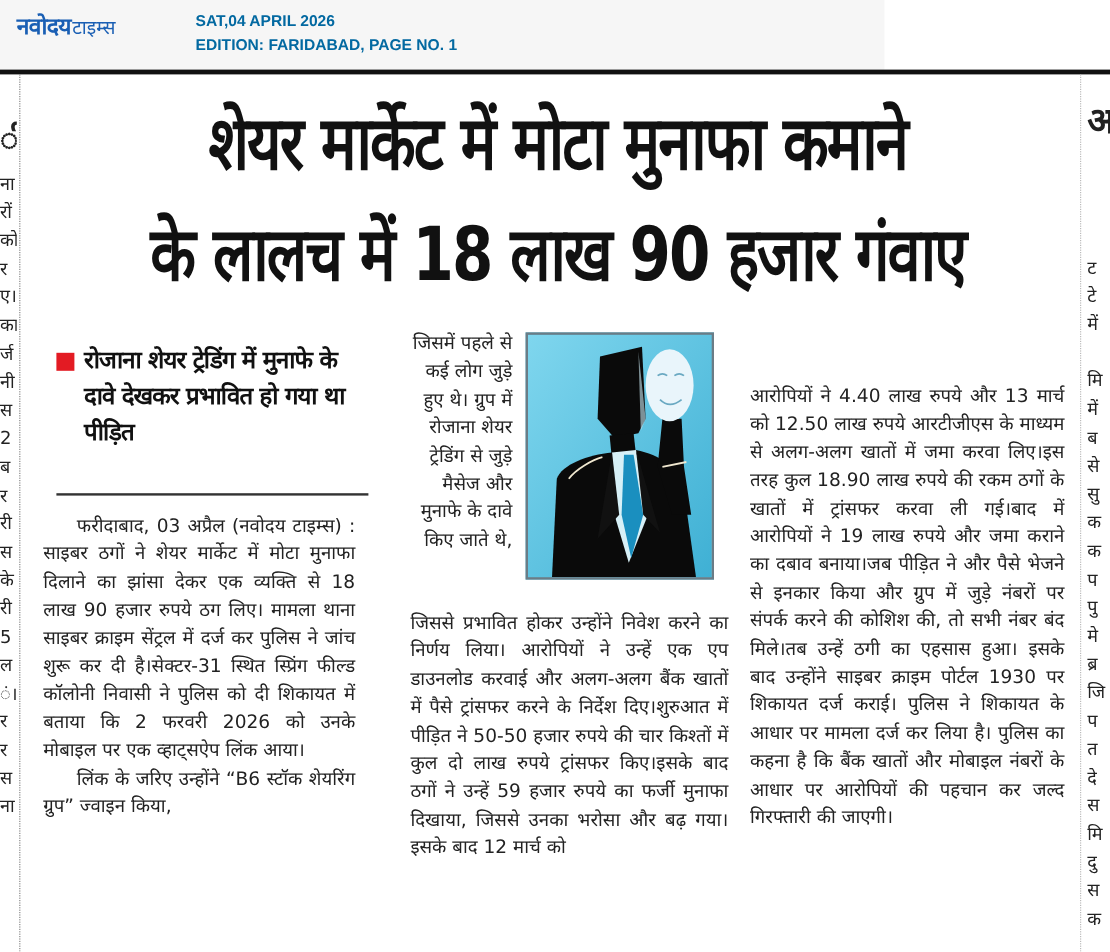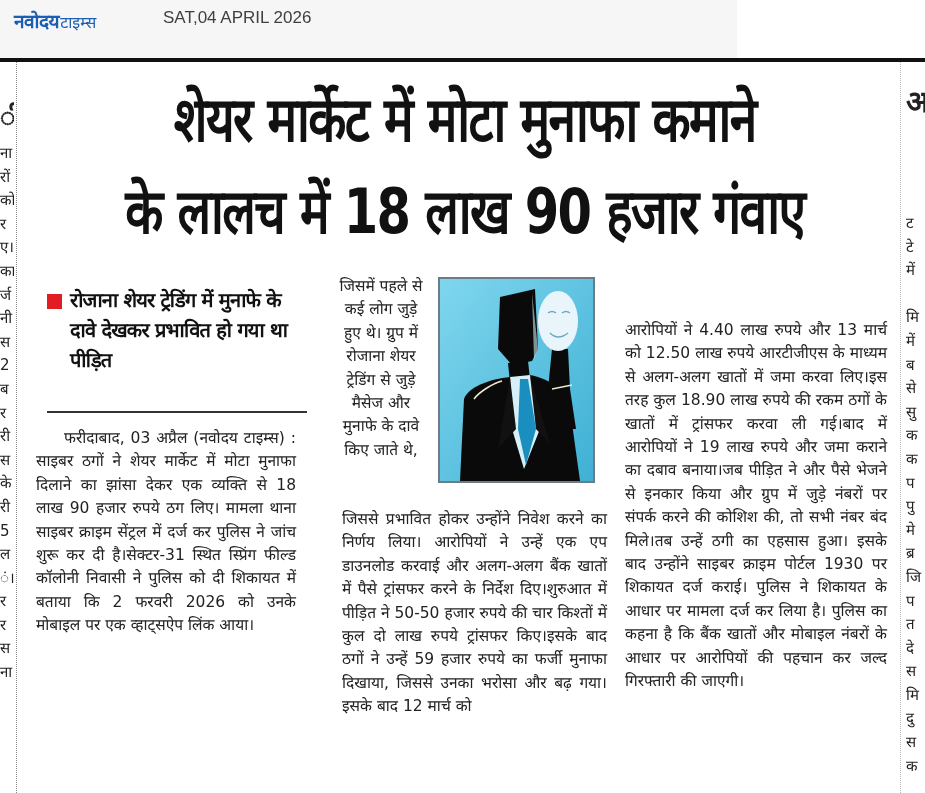--- a/index.html
+++ b/index.html
@@ -12,22 +12,22 @@
   }
   .logo {
     position: absolute; left: 14px; top: 8px;
     display: flex; align-items: baseline;
     color: #1a5fb4;
   }
   .logo-main { font-family: "DejaVu Sans", sans-serif; font-weight: bold; font-size: 19px; letter-spacing: -0.5px; }
   .logo-sub { font-family: "DejaVu Sans", sans-serif; font-size: 16px; margin-left: 1px; }
   .meta {
     position: absolute; left: 163px; top: 8px;
-    font-family: "Liberation Sans", sans-serif; font-weight: normal;
-    font-size: 17px; line-height: 20px; color: #404040;
+    font-family: "Liberation Sans", sans-serif; font-weight: bold;
+    font-size: 13px; line-height: 20px; color: #0369a1;
   }
   .rule-top {
     position: absolute; left: 0; top: 58px; width: 925px; height: 4px; background: #111;
   }
 
   .edge-left {
     position: absolute; left: 0; top: 62px; width: 14px; height: 731px;
     overflow: hidden; font-size: 15px; line-height: 23.6px; color: #222;
     font-family: "DejaVu Sans", sans-serif;
   }
@@ -75,39 +75,40 @@
   }
 
   .col {
     position: absolute;
     font-family: "DejaVu Sans", sans-serif; font-size: 15.5px; line-height: 23.4px;
     color: #222; text-align: justify;
   }
   .col p { text-indent: 0; }
   .col p.indent { text-indent: 28px; }
   .col1 { left: 36px; top: 427px; width: 260px; }
-  .col2-top { left: 335px; top: 275px; width: 92px; text-align: center; }
+  .col2-top { left: 335px; top: 275px; width: 92px; text-align: right; }
   .col2 { left: 342px; top: 508px; width: 265px; }
   .col3 { left: 625px; top: 275px; width: 262px; margin-top: 44px; }
 
   .illustration {
     position: absolute; left: 438px; top: 277px; width: 157px; height: 206px;
     border: 2px solid #6b7c86; background: #5ec6e3; overflow: hidden;
   }
 </style>
 </head>
 <body>
 
 <div class="topbar">
   <div class="logo">
     <span class="logo-main">नवोदय</span>
     <span class="logo-sub">टाइम्स</span>
   </div>
   <div class="meta">
     <div>SAT,04 APRIL 2026</div>
+    <div>EDITION: FARIDABAD, PAGE NO. 1</div>
   </div>
 </div>
 <div class="rule-top"></div>
 
 <div class="edge-left">
   <span class="big">ी</span>
   <div class="edge-left-text" id="edge-left-lines">
       <div>ना</div>
       <div>रों</div>
       <div>को</div>
@@ -172,20 +173,21 @@
 </div>
 
 <div class="subhead">
   <div class="subhead-bullet"></div>
   <div class="subhead-text">रोजाना शेयर ट्रेडिंग में मुनाफे के दावे देखकर प्रभावित हो गया था पीड़ित</div>
 </div>
 <div class="subhead-rule"></div>
 
 <div class="col col1">
   <p class="indent">फरीदाबाद, 03 अप्रैल (नवोदय टाइम्स) : साइबर ठगों ने शेयर मार्केट में मोटा मुनाफा दिलाने का झांसा देकर एक व्यक्ति से 18 लाख 90 हजार रुपये ठग लिए। मामला थाना साइबर क्राइम सेंट्रल में दर्ज कर पुलिस ने जांच शुरू कर दी है।सेक्टर-31 स्थित स्प्रिंग फील्ड कॉलोनी निवासी ने पुलिस को दी शिकायत में बताया कि 2 फरवरी 2026 को उनके मोबाइल पर एक व्हाट्सऐप लिंक आया।</p>
+  <p class="indent">लिंक के जरिए उन्होंने “B6 स्टॉक शेयरिंग ग्रुप” ज्वाइन किया,</p>
 </div>
 
 <div class="col col2-top">
   <p>जिसमें पहले से कई लोग जुड़े हुए थे। ग्रुप में रोजाना शेयर ट्रेडिंग से जुड़े मैसेज और मुनाफे के दावे किए जाते थे,</p>
 </div>
 
 <div class="illustration">
   <svg width="153" height="202" viewBox="0 0 153 202">
     <defs>
       <linearGradient id="bg" x1="0" y1="0" x2="1" y2="1">

